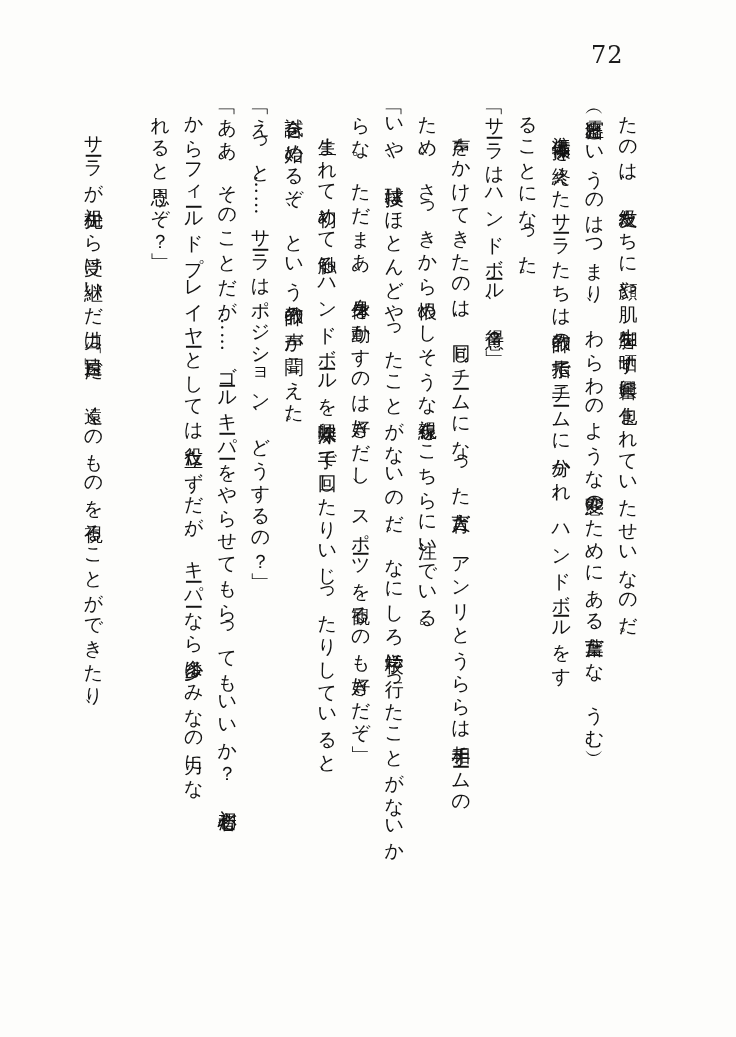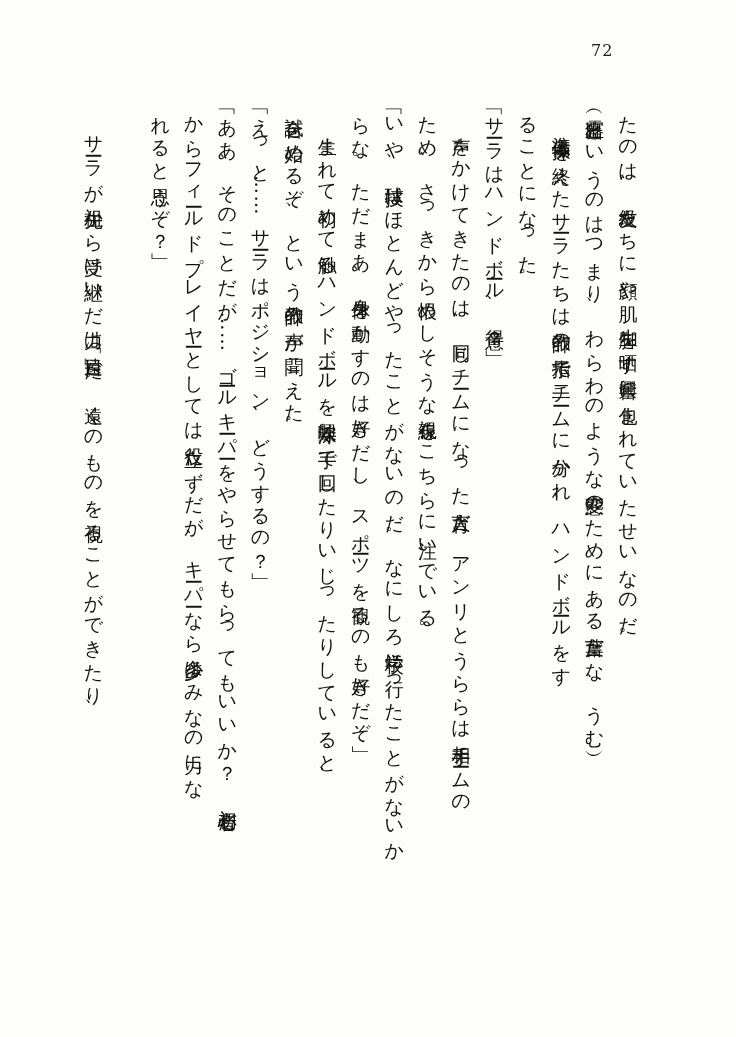--- a/index.html
+++ b/index.html
@@ -16,21 +16,21 @@
     position: relative;
     width: 736px;
     height: 1037px;
     background: #fdfdfb;
     font-family: "DejaVu Serif", "Liberation Serif", serif;
   }
   .page-number {
     position: absolute;
     top: 41px;
     left: 591px;
-    font-size: 16px;
+    font-size: 24px;
     color: #1c1c1c;
     letter-spacing: 1px;
     font-family: "DejaVu Serif", "Liberation Serif", serif;
   }
   .text-block {
     position: absolute;
     top: 103px;
     right: 91px;
     width: 568px;
     height: 845px;

